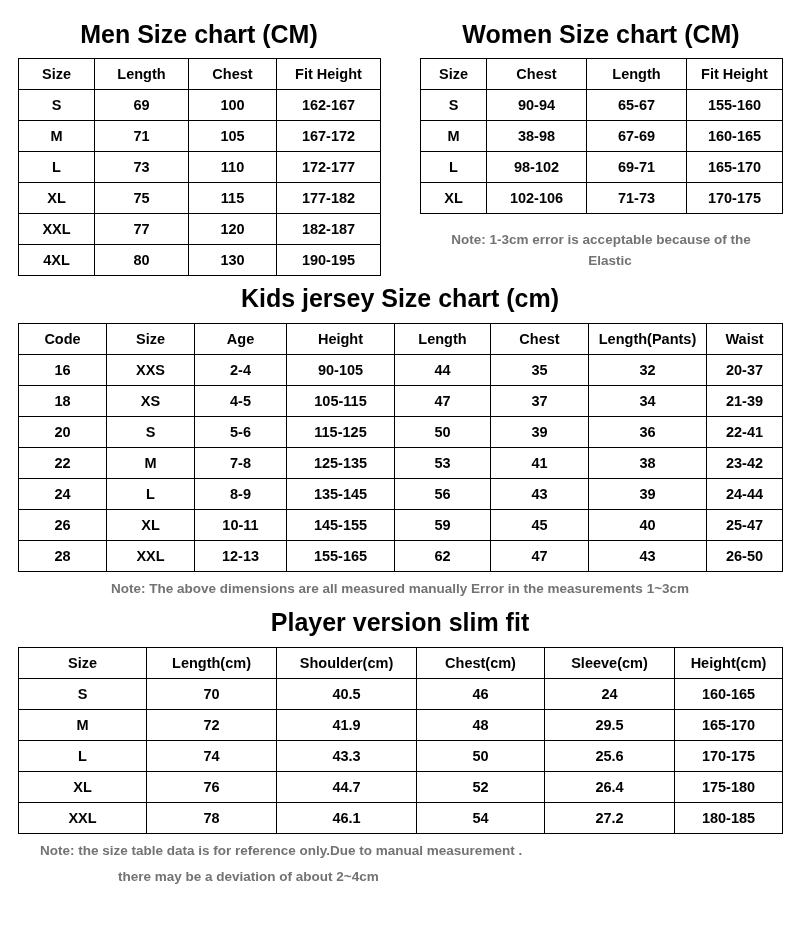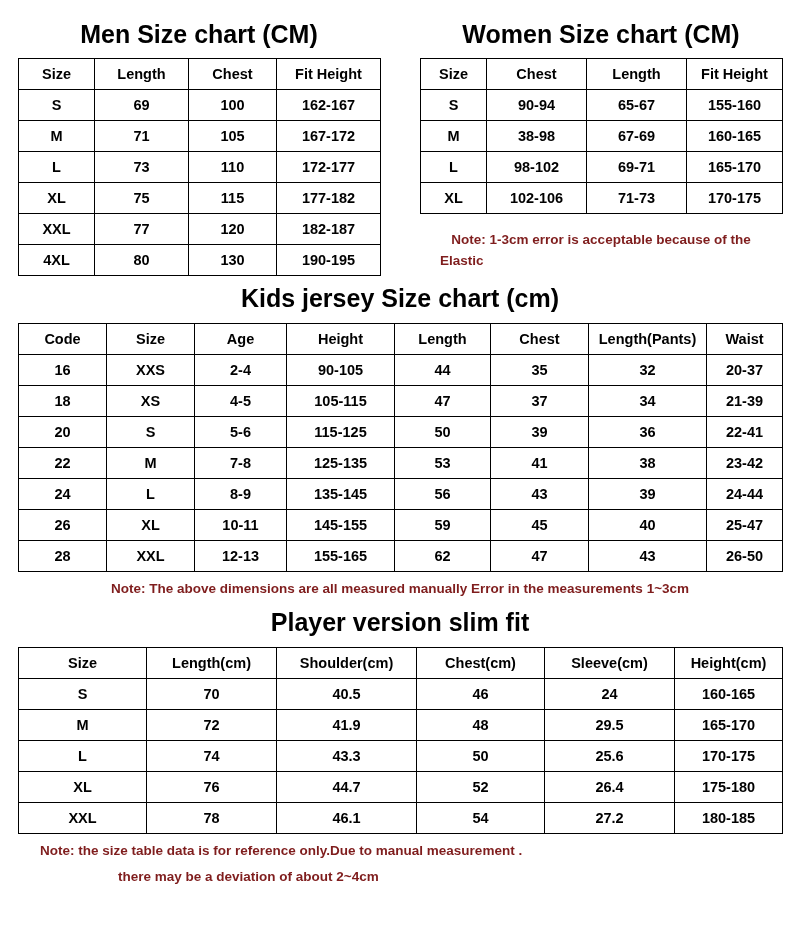--- a/index.html
+++ b/index.html
@@ -57,31 +57,31 @@
   .men-table col.c3 { width: 88px; }
   .men-table col.c4 { width: 104px; }
 
   .women-table { width: 362px; }
   .women-table col.c1 { width: 66px; }
   .women-table col.c2 { width: 100px; }
   .women-table col.c3 { width: 100px; }
   .women-table col.c4 { width: 96px; }
 
   .note-red {
-    color: #7f1d1d;
+    color: #737373;
     font-weight: bold;
     font-size: 13.5px;
     line-height: 1.55;
     text-align: center;
   }
   .women-note {
     margin-top: 16px;
     padding: 0 2px;
   }
-  .women-note .line2 { display: block; text-align: left; padding-left: 18px; }
+  .women-note .line2 { display: block; text-align: center; padding-left: 18px; }
 
   
   .kids-wrap { margin-top: 8px; }
   .kids-wrap .title { margin: 0 0 10px 0; }
   .kids-table { width: 764px; }
   .kids-table col.k1 { width: 88px; }
   .kids-table col.k2 { width: 88px; }
   .kids-table col.k3 { width: 92px; }
   .kids-table col.k4 { width: 108px; }
   .kids-table col.k5 { width: 96px; }

